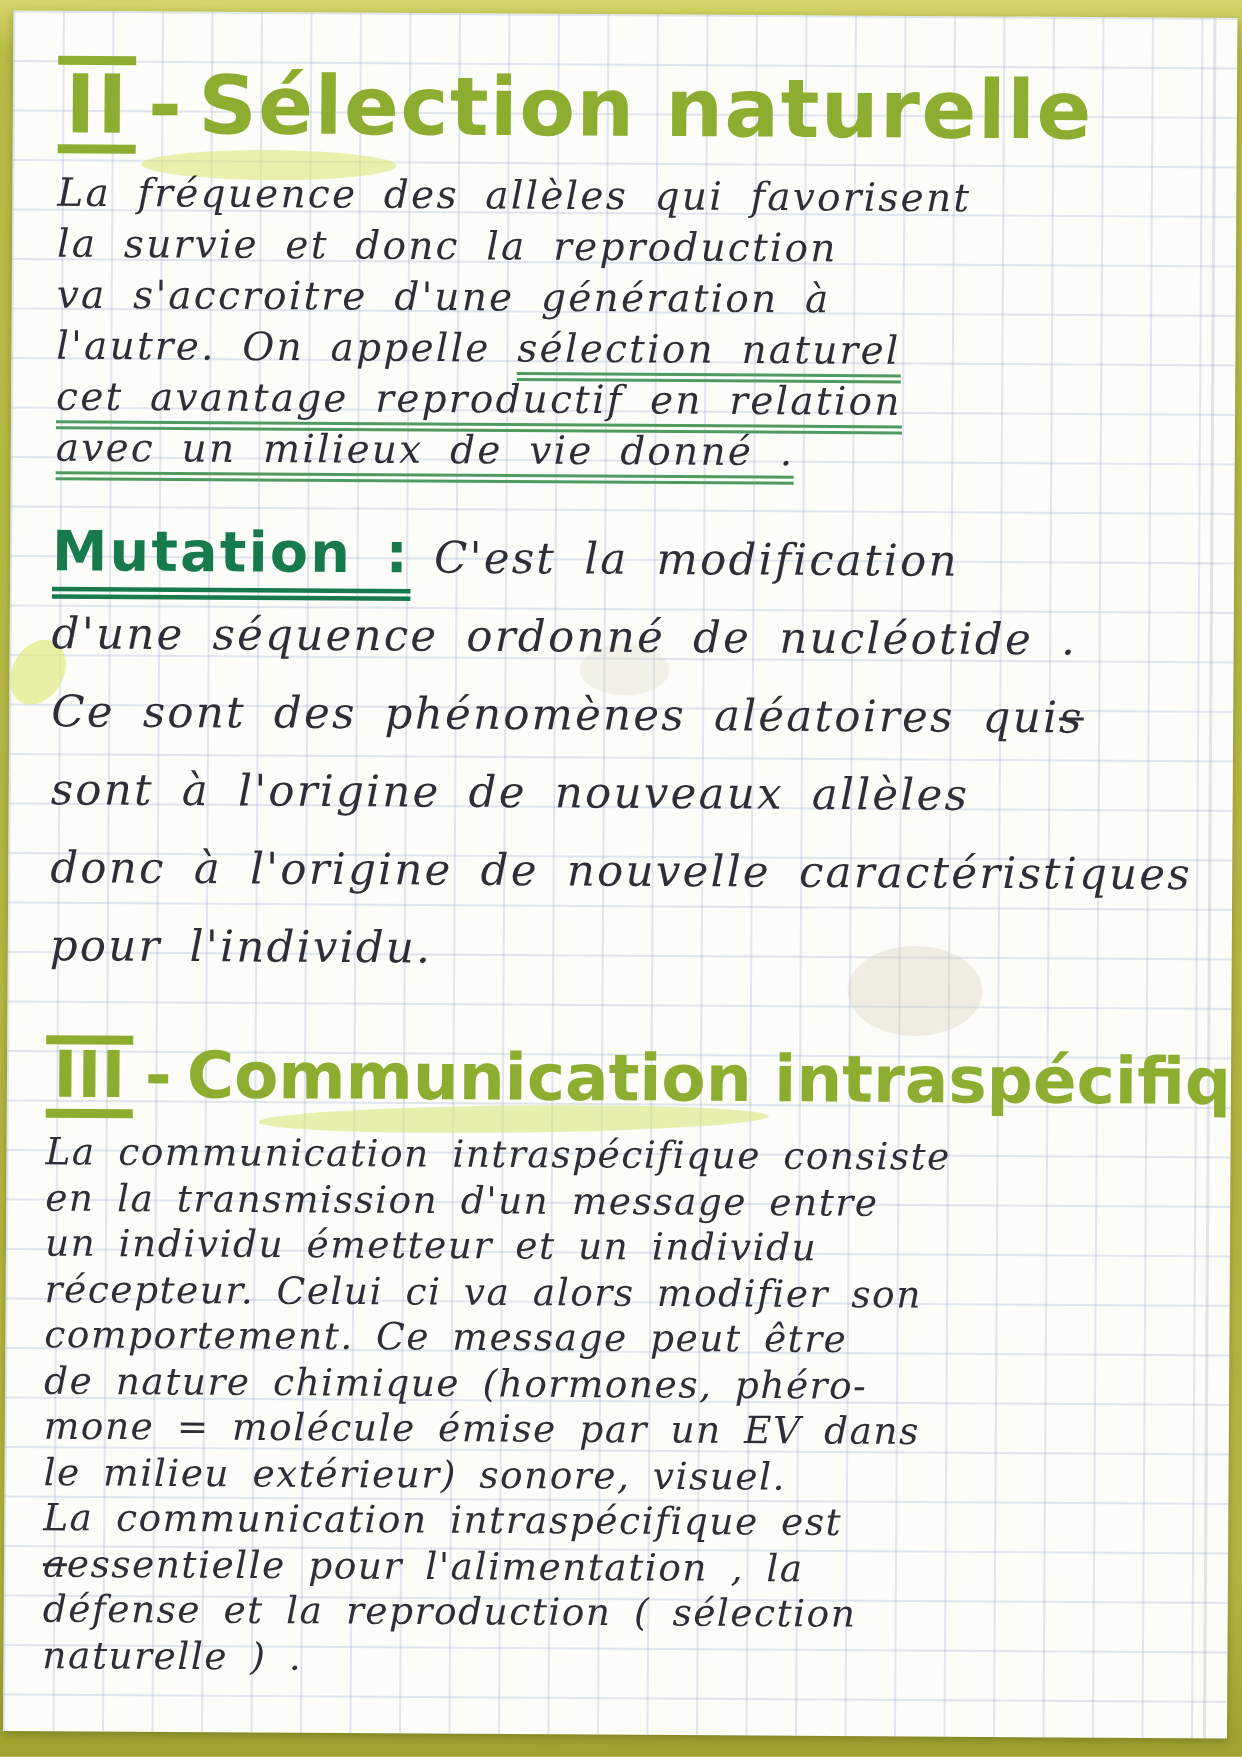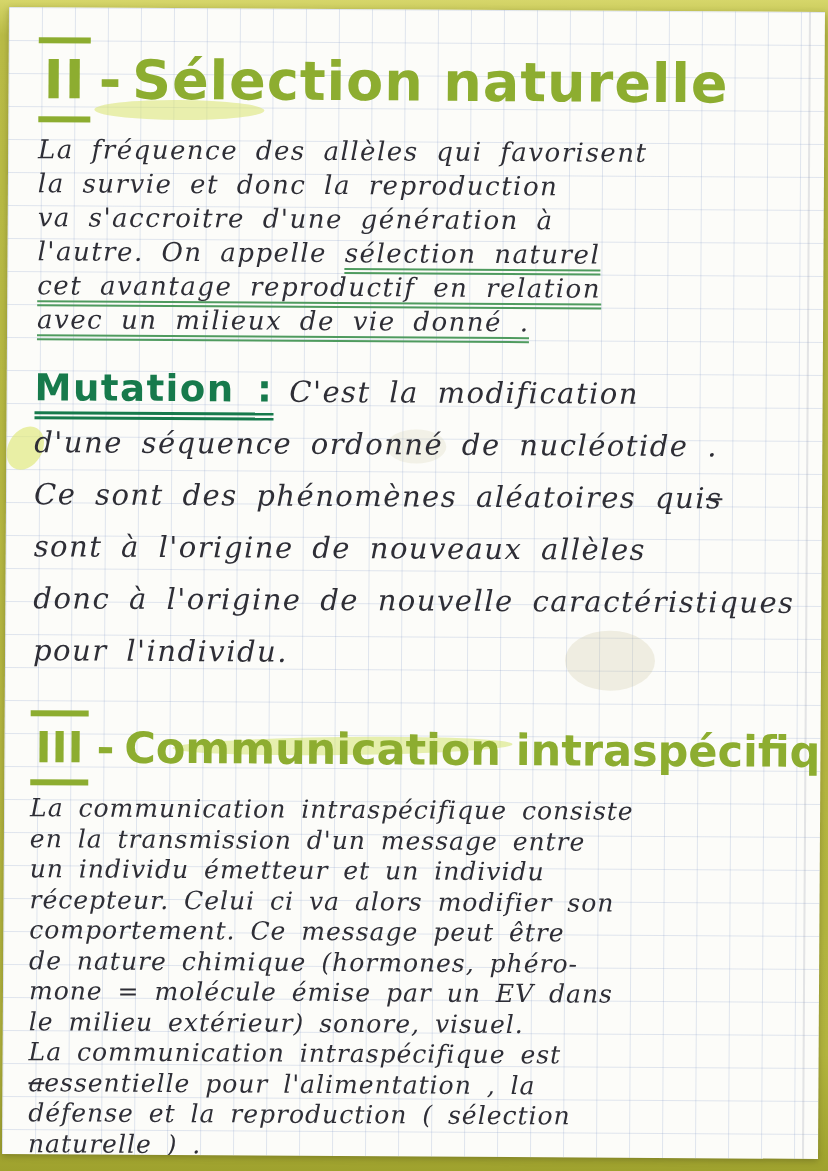--- a/index.html
+++ b/index.html
@@ -54,21 +54,21 @@
     color: #8dad30;
     white-space: nowrap;
   }
   .t2 { font-size: 54px; margin: 12px 0 10px 6px; letter-spacing: 1px; }
   .t3 { font-size: 43px; margin: 34px 0 8px 2px; letter-spacing: 0px; }
   .numeral {
     display: inline-block;
     border-top: 6px solid currentColor;
     border-bottom: 6px solid currentColor;
     line-height: 0.95;
-    padding: 11px 5px;
+    padding: 1px 5px;
     margin-right: 8px;
   }
   .dash { margin-right: 10px; }
 
   
   .para { margin: 0; color: #2e2e36; font-style: italic; }
   .line { white-space: nowrap; }
   .p1 { font-size: 26px; line-height: 34px; letter-spacing: 1.5px; word-spacing: 8px; margin-left: 6px; }
   .mut-block { font-size: 29px; line-height: 52px; letter-spacing: 1.5px; word-spacing: 8px; margin: 26px 0 0 4px; }
   .p3 { font-size: 25px; line-height: 30.5px; letter-spacing: 1px; word-spacing: 6px; margin-left: 2px; }

